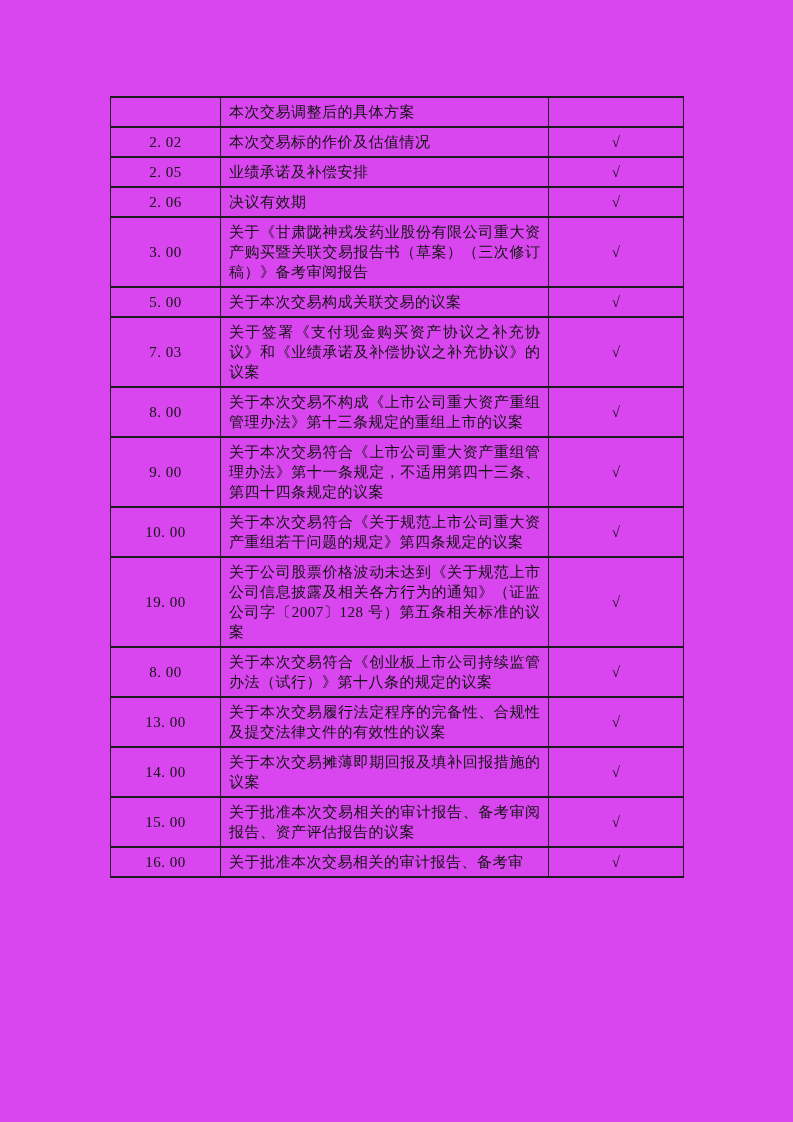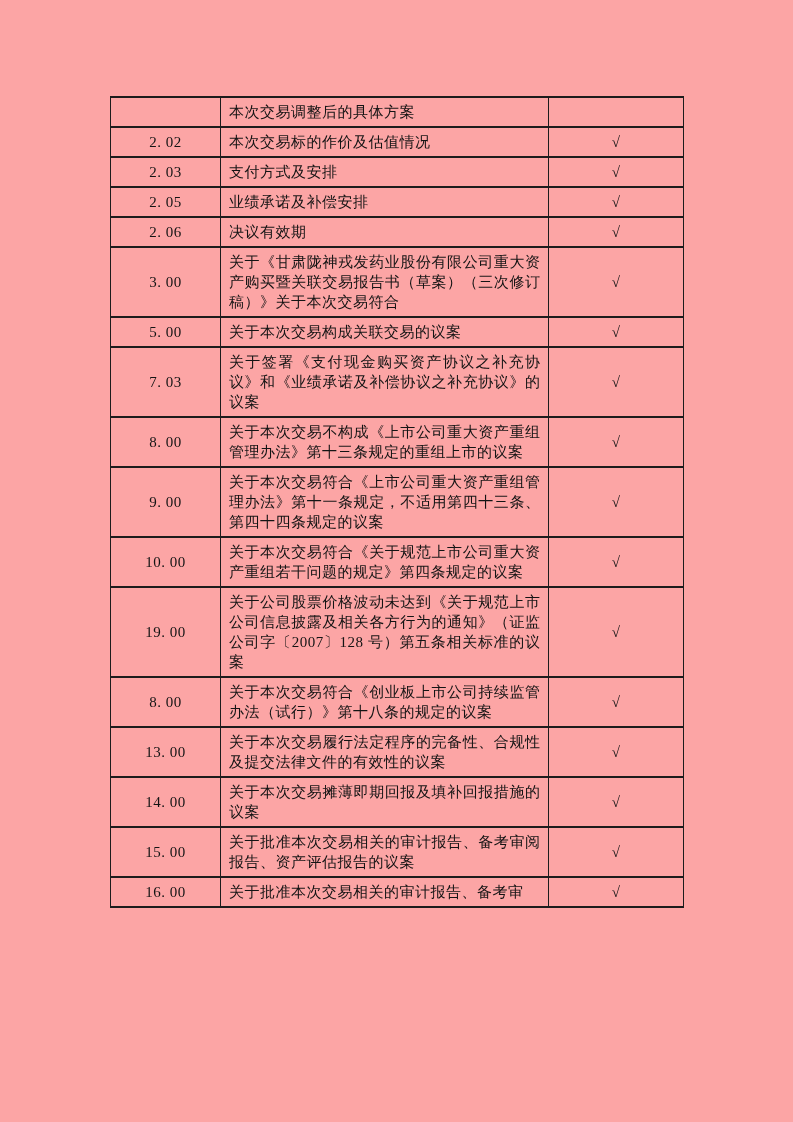--- a/index.html
+++ b/index.html
@@ -5,21 +5,21 @@
   * { box-sizing: border-box; }
   html, body {
     margin: 0;
     padding: 0;
     background: #ffffff;
   }
   .page {
     position: relative;
     width: 793px;
     height: 1122px;
-    background: #fca5a5;
+    background: #d946ef;
     font-family: "Liberation Serif", "DejaVu Serif", serif;
     color: #141414;
     overflow: hidden;
   }
   table.proposal-table {
     position: absolute;
     left: 110px;
     top: 96px;
     width: 574px;
     border-collapse: collapse;
@@ -61,37 +61,32 @@
           <td class="col-no"></td>
           <td class="col-item">本次交易调整后的具体方案</td>
           <td class="col-check"></td>
         </tr>
         <tr>
           <td class="col-no">2. 02</td>
           <td class="col-item">本次交易标的作价及估值情况</td>
           <td class="col-check"><span>√</span></td>
         </tr>
         <tr>
-          <td class="col-no">2. 03</td>
-          <td class="col-item">支付方式及安排</td>
-          <td class="col-check"><span>√</span></td>
-        </tr>
-        <tr>
           <td class="col-no">2. 05</td>
           <td class="col-item">业绩承诺及补偿安排</td>
           <td class="col-check"><span>√</span></td>
         </tr>
         <tr>
           <td class="col-no">2. 06</td>
           <td class="col-item">决议有效期</td>
           <td class="col-check"><span>√</span></td>
         </tr>
         <tr>
           <td class="col-no">3. 00</td>
-          <td class="col-item">关于《甘肃陇神戎发药业股份有限公司重大资产购买暨关联交易报告书（草案）（三次修订稿）》关于本次交易符合</td>
+          <td class="col-item">关于《甘肃陇神戎发药业股份有限公司重大资产购买暨关联交易报告书（草案）（三次修订稿）》备考审阅报告</td>
           <td class="col-check"><span>√</span></td>
         </tr>
         <tr>
           <td class="col-no">5. 00</td>
           <td class="col-item">关于本次交易构成关联交易的议案</td>
           <td class="col-check"><span>√</span></td>
         </tr>
         <tr>
           <td class="col-no">7. 03</td>
           <td class="col-item">关于签署《支付现金购买资产协议之补充协议》和《业绩承诺及补偿协议之补充协议》的议案</td>

